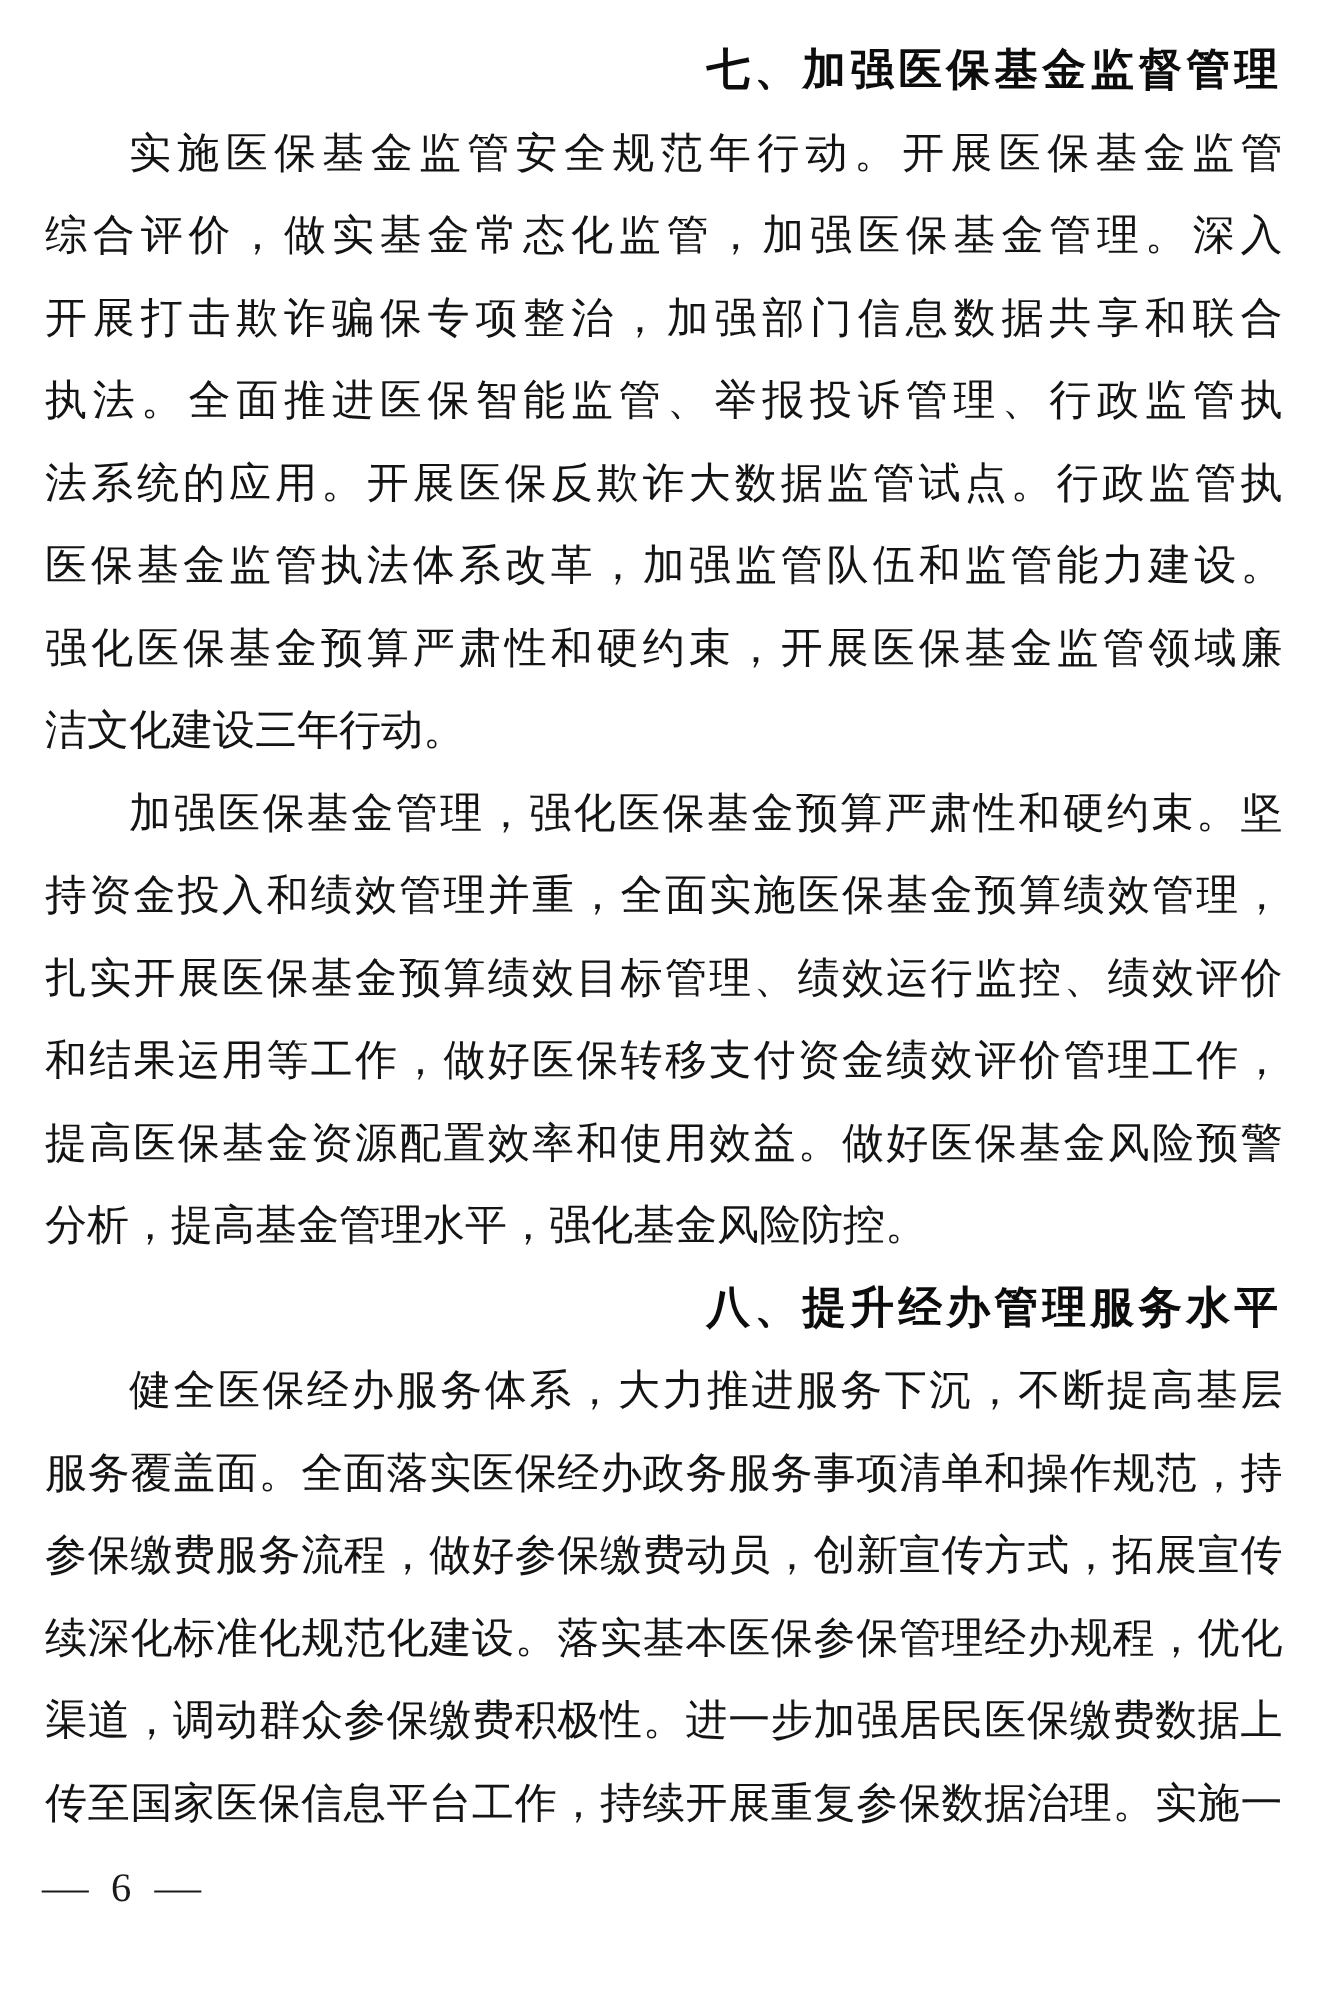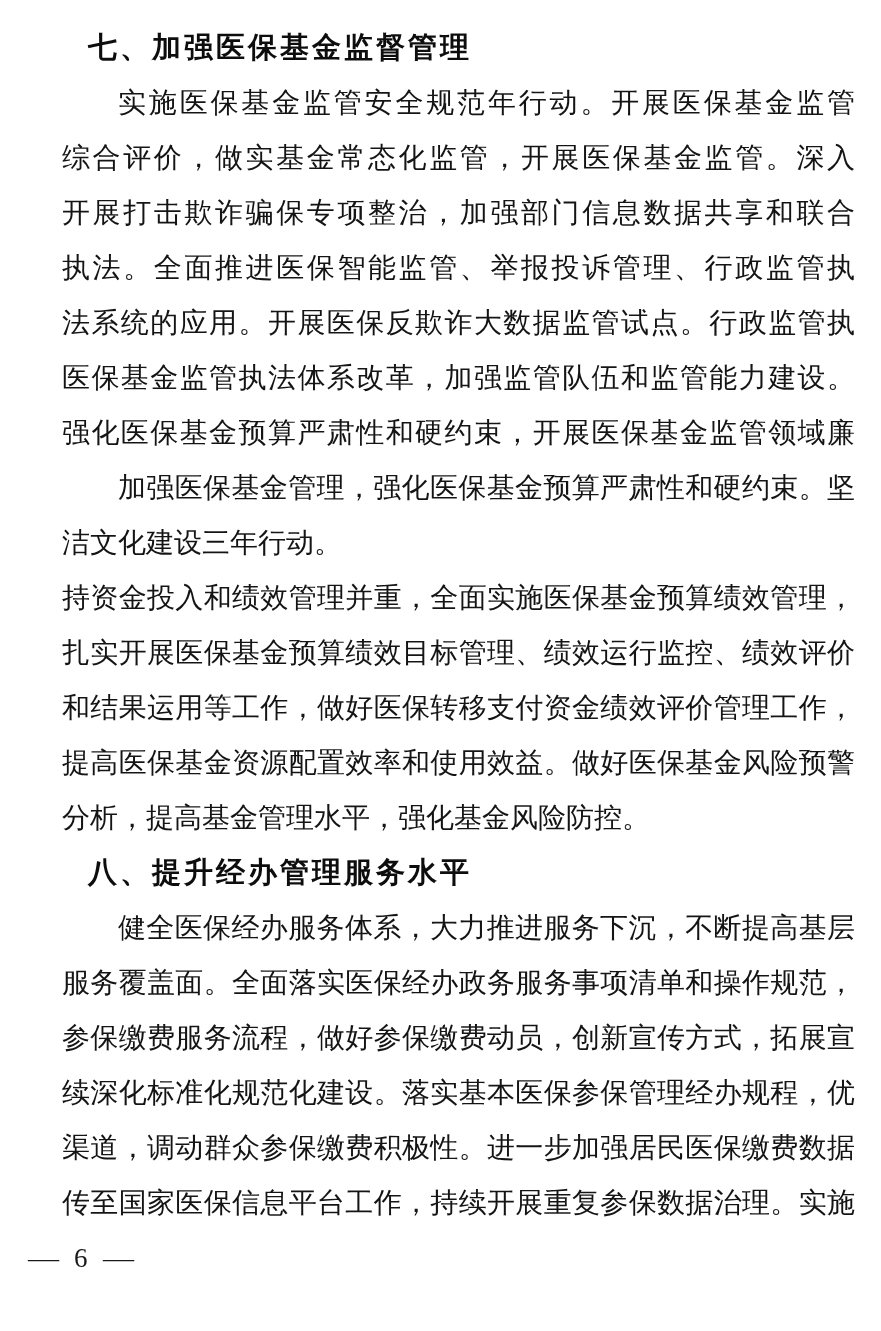--- a/index.html
+++ b/index.html
@@ -21,32 +21,32 @@
   .heading {
     font-family: "Liberation Sans", "DejaVu Sans", sans-serif;
     font-weight: bold;
     font-size: 29px;
     height: 55px;
     line-height: 55px;
     text-indent: 2em;
     letter-spacing: 3px;
     color: #0d0d0d;
     white-space: nowrap;
+    text-align: right;
   }
   .line {
     font-family: "Liberation Serif", "DejaVu Serif", serif;
     font-size: 28px;
     height: 55px;
     line-height: 55px;
     color: #141414;
     text-align: justify;
     text-align-last: justify;
     text-justify: inter-character;
     overflow: hidden;
-    margin-left: 32px;
   }
   .line.no-fill {
     text-align-last: left;
   }
   .line.indent {
     text-indent: 2em;
   }
   .footer {
     margin-top: 12px;
     margin-left: 30px;
@@ -65,28 +65,28 @@
     margin: 0 17px;
   }
 </style>
 </head>
 <body>
 
 <div class="page">
   <div class="content">
       <div class="heading">七、加强医保基金监督管理</div>
       <div class="line indent">实施医保基金监管安全规范年行动。开展医保基金监管</div>
-      <div class="line">综合评价，做实基金常态化监管，开展医保基金监管。深入</div>
+      <div class="line">综合评价，做实基金常态化监管，加强医保基金管理。深入</div>
       <div class="line">开展打击欺诈骗保专项整治，加强部门信息数据共享和联合</div>
       <div class="line">执法。全面推进医保智能监管、举报投诉管理、行政监管执</div>
       <div class="line">法系统的应用。开展医保反欺诈大数据监管试点。行政监管执</div>
       <div class="line">医保基金监管执法体系改革，加强监管队伍和监管能力建设。</div>
       <div class="line">强化医保基金预算严肃性和硬约束，开展医保基金监管领域廉</div>
+      <div class="line no-fill">洁文化建设三年行动。</div>
       <div class="line indent">加强医保基金管理，强化医保基金预算严肃性和硬约束。坚</div>
-      <div class="line no-fill">洁文化建设三年行动。</div>
       <div class="line">持资金投入和绩效管理并重，全面实施医保基金预算绩效管理，</div>
       <div class="line">扎实开展医保基金预算绩效目标管理、绩效运行监控、绩效评价</div>
       <div class="line">和结果运用等工作，做好医保转移支付资金绩效评价管理工作，</div>
       <div class="line">提高医保基金资源配置效率和使用效益。做好医保基金风险预警</div>
       <div class="line no-fill">分析，提高基金管理水平，强化基金风险防控。</div>
       <div class="heading">八、提升经办管理服务水平</div>
       <div class="line indent">健全医保经办服务体系，大力推进服务下沉，不断提高基层</div>
       <div class="line">服务覆盖面。全面落实医保经办政务服务事项清单和操作规范，持</div>
       <div class="line">参保缴费服务流程，做好参保缴费动员，创新宣传方式，拓展宣传</div>
       <div class="line">续深化标准化规范化建设。落实基本医保参保管理经办规程，优化</div>

